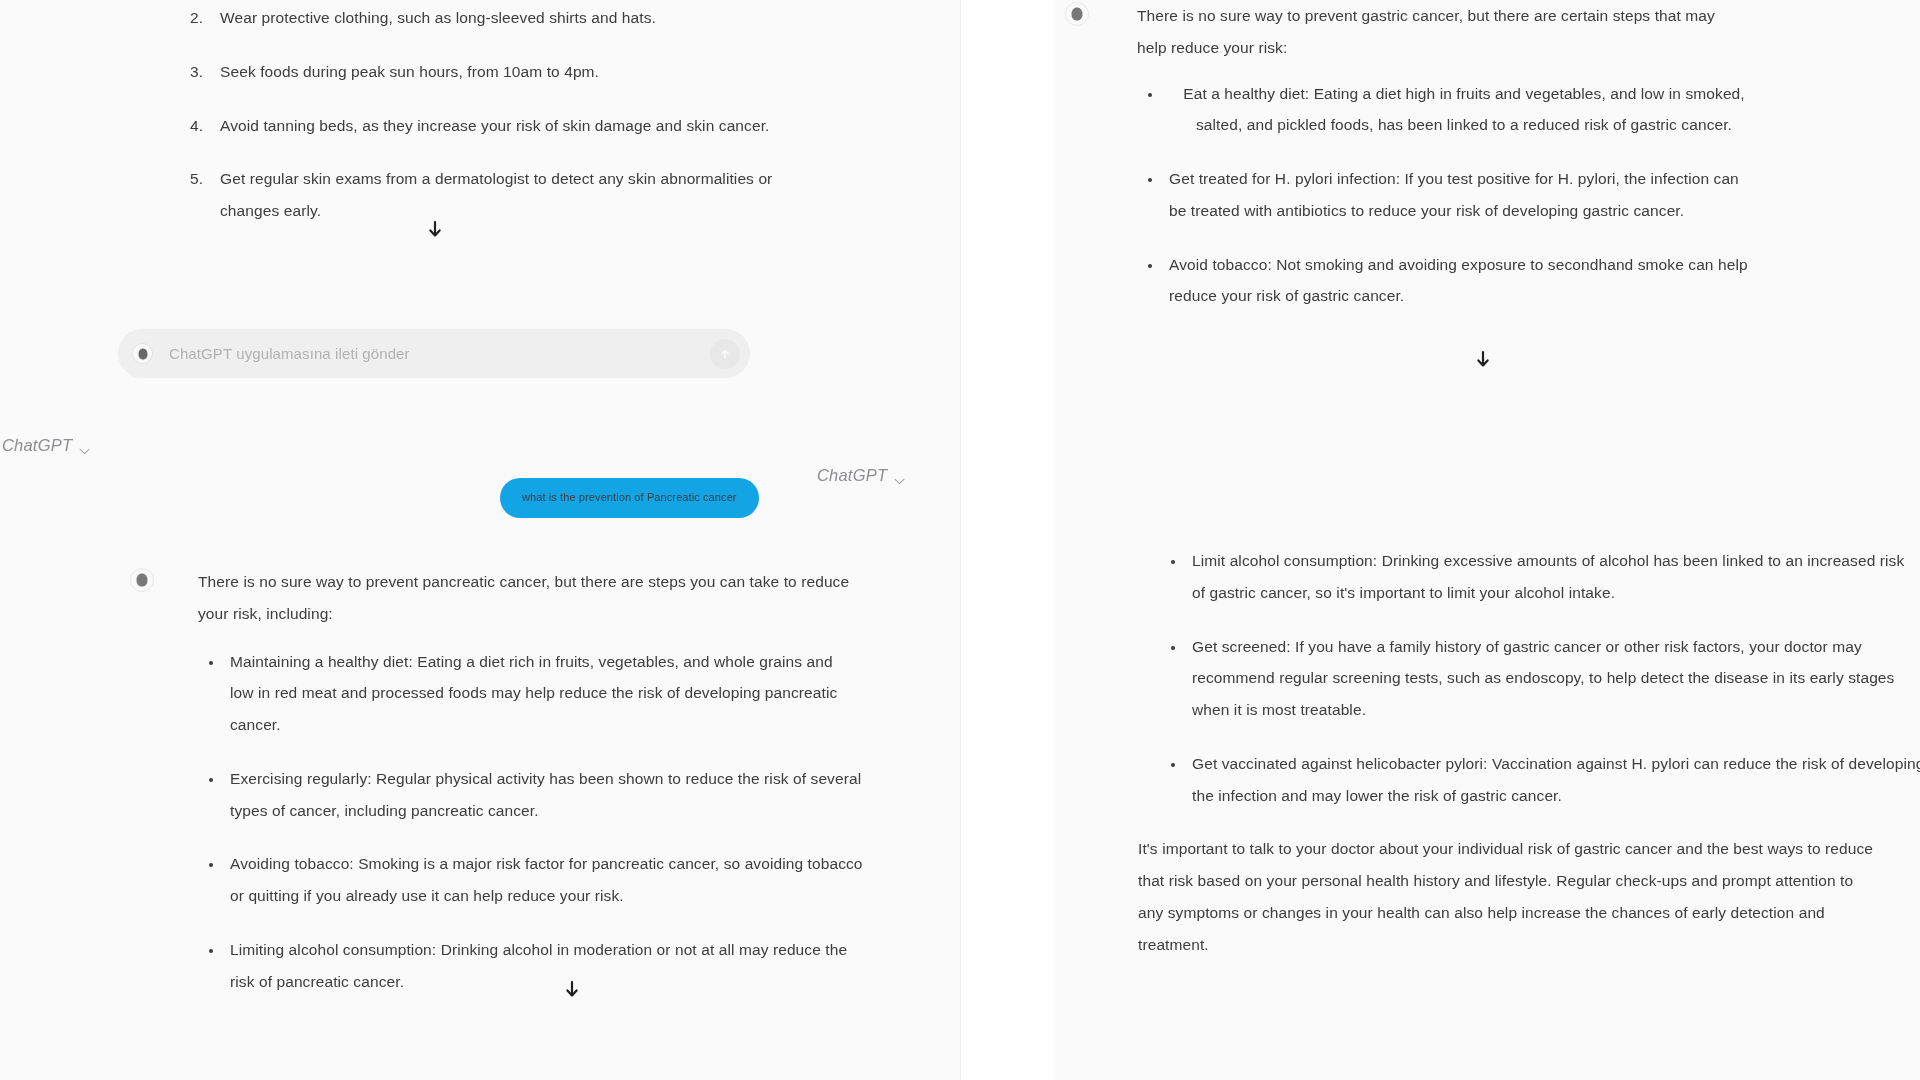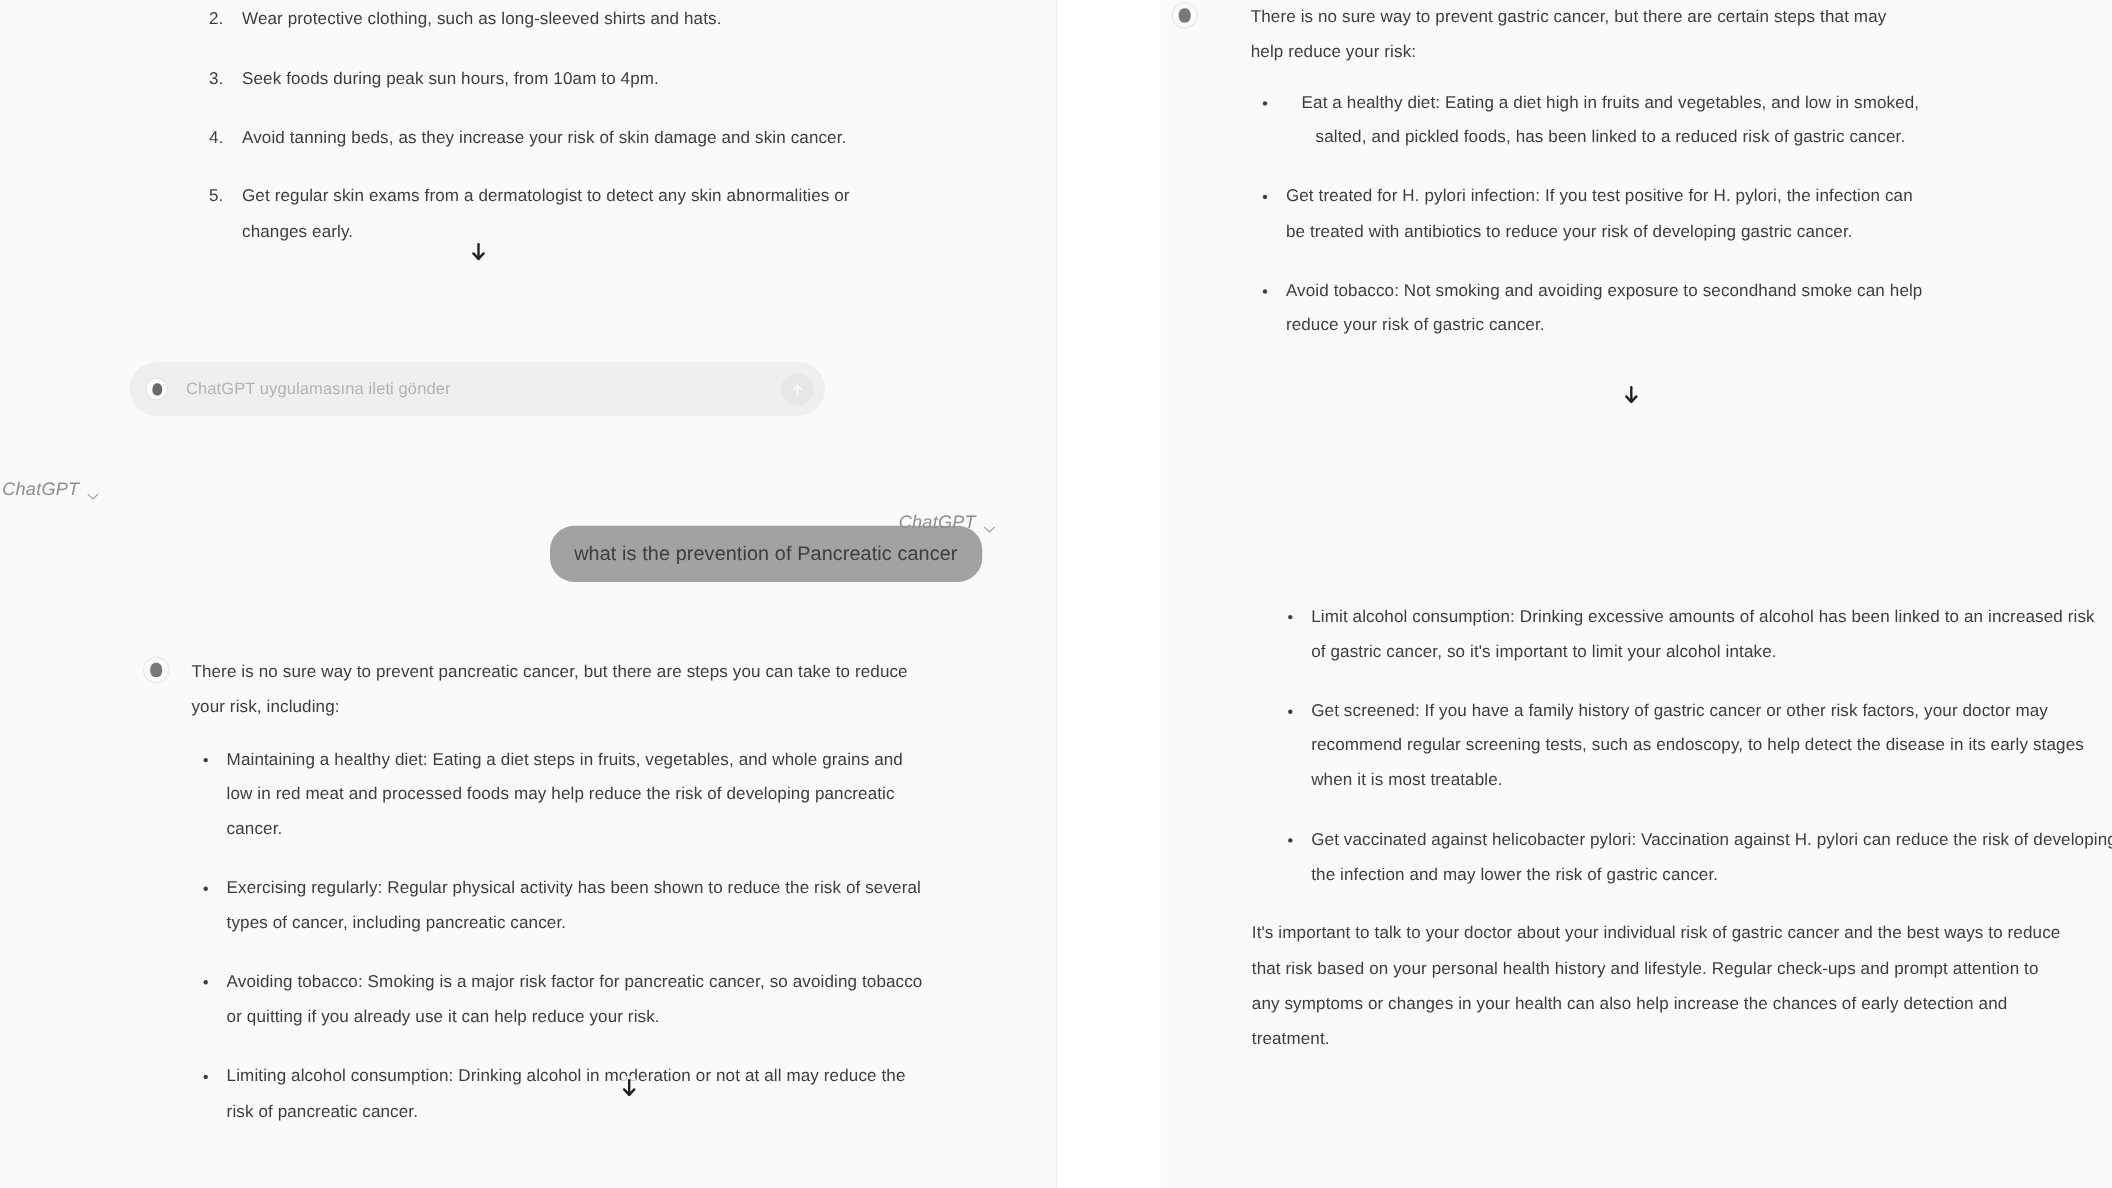--- a/index.html
+++ b/index.html
@@ -179,41 +179,41 @@
   }
   #model-left  { left: 2px;   top: 436px; }
   #model-right { left: 817px; top: 466px; }
 
   
   #user-bubble {
     position: absolute;
     left: 500px;
     top: 478px;
     max-width: 470px;
-    background: #a3a3a3;
+    background: #0ea5e9;
     border-radius: 22px;
     padding: 11px 22px;
-    font-size: 18px;
+    font-size: 11px;
     line-height: 1.6;
     color: #3a3a3c;
     letter-spacing: .1px;
   }
 
   
   .cursor-arrow {
     position: absolute;
     width: 26px;
     height: 30px;
     pointer-events: none;
   }
   .cursor-arrow svg { display: block; width: 100%; height: 100%; }
 
   
   #assist-skin   { left: 190px; top: 2px;  width: 600px; }
-  #assist-panc   { left: 130px; top: 595px; width: 690px; }
+  #assist-panc   { left: 130px; top: 566px; width: 690px; gap: 24px; }
   #assist-gastric-top { left: 1065px; top: 0px;  width: 630px; gap: 28px; }
   #assist-gastric-bot { left: 1160px; top: 545px; width: 760px; }
 
   #assist-skin ol.numlist { list-style: none; padding-left: 0; }
   #assist-skin ol.numlist li {
     position: relative;
     padding-left: 30px;
   }
   #assist-skin ol.numlist li .num {
     position: absolute;
@@ -271,21 +271,21 @@
 
     <div id="user-bubble">
       <span>what is the prevention of Pancreatic cancer</span>
     </div>
 
     <div class="msg" id="assist-panc">
       <span class="avatar"></span>
       <div class="body">
         <p class="para" style="width:660px;">There is no sure way to prevent pancreatic cancer, but there are steps you can take to reduce your risk, including:</p>
         <ul class="bullets" style="margin-top:16px;">
-          <li style="width:630px;">Maintaining a healthy diet: Eating a diet steps in fruits, vegetables, and whole grains and low in red meat and processed foods may help reduce the risk of developing pancreatic cancer.</li>
+          <li style="width:630px;">Maintaining a healthy diet: Eating a diet rich in fruits, vegetables, and whole grains and low in red meat and processed foods may help reduce the risk of developing pancreatic cancer.</li>
           <li style="width:640px;">Exercising regularly: Regular physical activity has been shown to reduce the risk of several types of cancer, including pancreatic cancer.</li>
           <li style="width:640px;">Avoiding tobacco: Smoking is a major risk factor for pancreatic cancer, so avoiding tobacco or quitting if you already use it can help reduce your risk.</li>
           <li style="width:630px;">Limiting alcohol consumption: Drinking alcohol in moderation or not at all may reduce the risk of pancreatic cancer.</li>
         </ul>
       </div>
     </div>
   </div>
 
   <div class="seam" style="left:960px;"></div>
 

